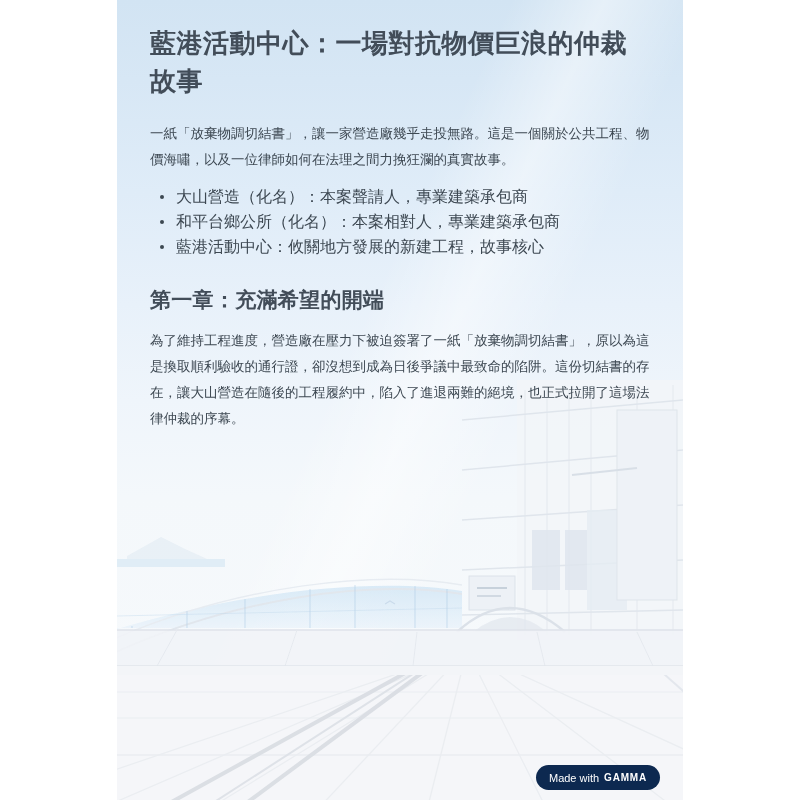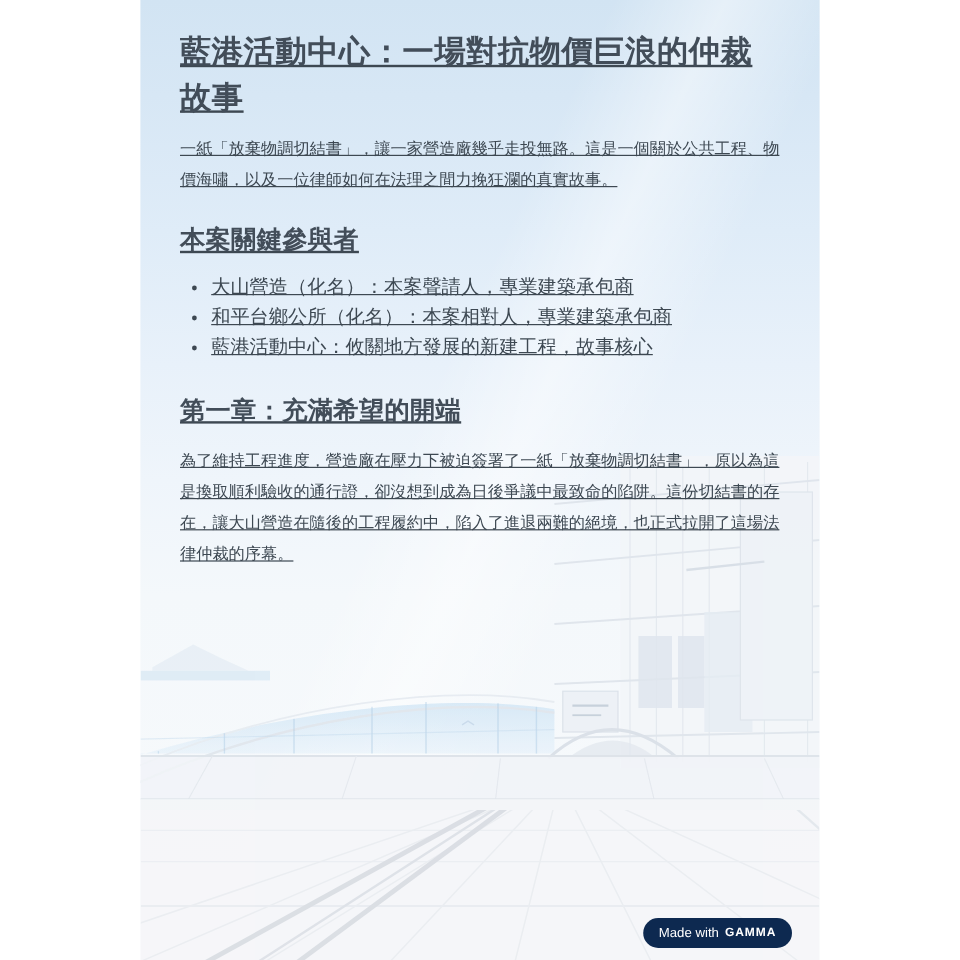--- a/index.html
+++ b/index.html
@@ -16,21 +16,20 @@
     overflow: hidden;
   }
   .card {
     position: relative;
     width: 566px; height: 800px;
     margin: 0 auto;
     overflow: hidden;
     background: linear-gradient(180deg,
       #d2e4f3 0%, #d7e7f5 10%, #dfecf8 24%, #e8f1fa 38%,
       #eff5fb 50%, #f4f8fb 62%, #f8fafc 100%);
-    text-decoration: underline;
   }
   .card::before {
     content: "";
     position: absolute; inset: 0;
     background: linear-gradient(115deg,
       rgba(255,255,255,0) 42%, rgba(255,255,255,0.45) 52%, rgba(255,255,255,0) 63%);
     pointer-events: none;
   }
   .illustration {
     position: absolute; left: 0; bottom: 0;
@@ -40,21 +39,21 @@
   .content {
     position: relative;
     padding: 24px 33px 0 33px;
     z-index: 2;
   }
   h1 {
     font-size: 26px; line-height: 38px;
     font-weight: 600; color: var(--heading, #424d59);
     letter-spacing: 0.5px;
   }
-  .intro { margin-top: 11px; }
+  .intro { margin-top: 21px; }
   p { font-size: 13.5px; line-height: 26px; color: var(--text, #3d4852); }
   h2 {
     font-size: 21px; line-height: 30px;
     font-weight: 600; color: var(--heading, #424d59);
     letter-spacing: 0.3px;
   }
   .h2-participants { margin-top: 23px; }
   .h2-chapter { margin-top: 26px; }
   ul { margin-top: 11px; list-style: none; padding-left: 26px; }
   li {
@@ -197,21 +196,20 @@
           <line x1="520" y1="270" x2="700" y2="430" stroke="#e2e6ec" stroke-width="2"></line>
         </g>
       </g>
     </svg>
 
     <div class="content">
       <h1>藍港活動中心：一場對抗物價巨浪的仲裁故事</h1>
 
       <p class="intro">一紙「放棄物調切結書」，讓一家營造廠幾乎走投無路。這是一個關於公共工程、物價海嘯，以及一位律師如何在法理之間力挽狂瀾的真實故事。</p>
 
-      <h2 class="h2-participants">本案關鍵參與者</h2>
 
       <ul>
         <li>大山營造（化名）：本案聲請人，專業建築承包商</li>
         <li>和平台鄉公所（化名）：本案相對人，專業建築承包商</li>
         <li>藍港活動中心：攸關地方發展的新建工程，故事核心</li>
       </ul>
 
       <h2 class="h2-chapter">第一章：充滿希望的開端</h2>
 
 

